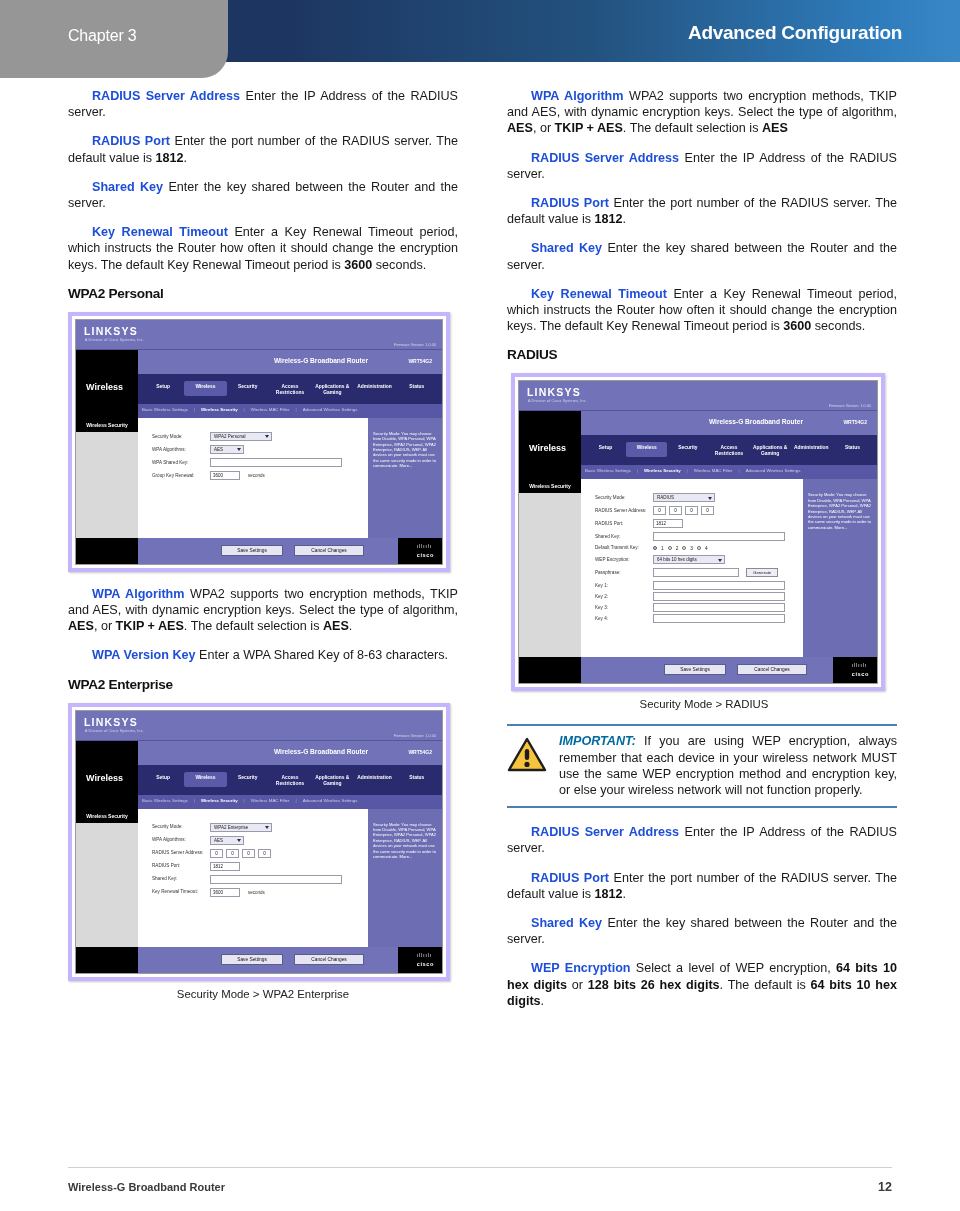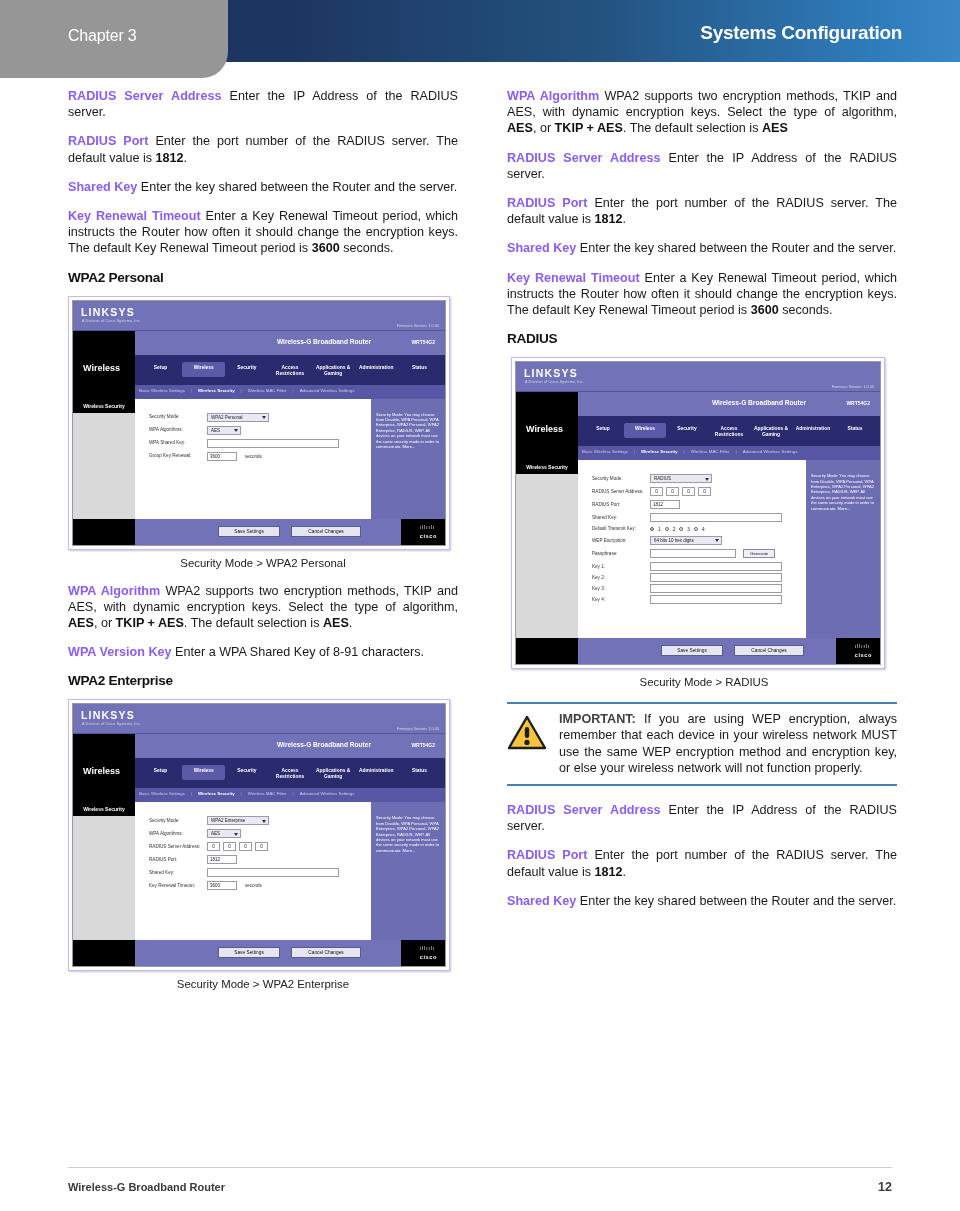--- a/index.html
+++ b/index.html
@@ -46,36 +46,36 @@
   .col-right { left:507px; }
 
   p.para {
     margin:0 0 13px 0;
     font-size:12.6px;
     line-height:16.2px;
     text-align: justify;
     color:#1a1a1a;
   }
   p.para:last-child { margin-bottom:0; }
-  .term { color:#8b5cf6; font-weight:bold; }
+  .term { color:#1d4ed8; font-weight:bold;margin-left:24px; }
   .b { font-weight:bold; color:#111; }
 
   h3.sub {
     margin:4px 0 11px 0;
     font-size:13.6px;
     font-weight:bold;
     letter-spacing:-0.3px;
     color:#111;
   }
 
   
   .shot-wrap { margin: 2px 0 4px 0; }
   .shot {
     width:382px;
-    border:1px solid #c4b5fd;
+    border:4px solid #c4b5fd;
     background:#fff;
     box-shadow: 1px 1px 2px rgba(0,0,0,0.22);
     position:relative;
     overflow:hidden;
     font-family:"Liberation Sans", sans-serif;
   }
   .shot-inner { margin:3px; border:1px solid #9a9a9a; background:#6b6bb5; }
 
   .rt-top {
     height:30px; background:#7272b8;
@@ -194,21 +194,21 @@
   }
 
   
   .callout {
     margin:14px 0 16px 0; padding:7px 0 8px 0;
     border-top:2px solid #4b7fb5; border-bottom:2px solid #4b7fb5;
     display:flex; gap:10px; align-items:flex-start;
   }
   .warn-icon { flex:0 0 42px; padding-top:4px; }
   .callout-text { font-size:12.6px; line-height:16.2px; text-align:justify; }
-  .callout-text .lead { color:#404040; font-weight:bold; }
+  .callout-text .lead { color:#0369a1; font-weight:bold;font-style:italic; }
 
   
   .footer {
     position:absolute; left:0; bottom:0; width:960px; height:44px;
   }
   .footer-rule {
     position:absolute; left:68px; right:68px; top:0; height:1px; background:#cfcfcf;
   }
   .footer-left {
     position:absolute; left:68px; top:14px; font-size:11px; font-weight:bold; color:#3a3a3a;
@@ -218,21 +218,21 @@
   }
 </style>
 </head>
 <body>
 
 <div class="header">
   <div class="header-bar"></div>
   <div class="chapter-tab">
     <div class="chapter-tab-label">Chapter 3</div>
   </div>
-  <div class="header-title">Systems Configuration</div>
+  <div class="header-title">Advanced Configuration</div>
 </div>
 
 <div class="page">
 
   <div class="col col-left">
 
     <p class="para">
       <span class="term">RADIUS Server Address</span><span> Enter the IP Address of the RADIUS server.</span>
     </p>
 
@@ -324,31 +324,30 @@
           <div class="rt-foot">
             <div class="rt-foot-band"></div>
             <div class="rt-foot-cisco"></div>
             <div class="btn-save">Save Settings</div>
             <div class="btn-cancel">Cancel Changes</div>
             <div class="cisco-bridge">ıllıılı</div>
             <div class="cisco-word">cisco</div>
           </div>
         </div>
       </div>
-      <div class="caption">Security Mode &gt; WPA2 Personal</div>
     </div>
 
     <div style="height:10px"></div>
 
     <p class="para">
       <span class="term">WPA Algorithm</span><span> WPA2 supports two encryption methods, TKIP and AES, with dynamic encryption keys. Select the type of algorithm, </span><span class="b">AES</span><span>, or </span><span class="b">TKIP + AES</span><span>. The default selection is  </span><span class="b">AES</span><span>.</span>
     </p>
 
     <p class="para">
-      <span class="term">WPA Version Key</span><span> Enter a WPA Shared Key of 8-91 characters.</span>
+      <span class="term">WPA Version Key</span><span> Enter a WPA Shared Key of 8-63 characters.</span>
     </p>
 
 
     <h3 class="sub">WPA2 Enterprise</h3>
 
 
     <div class="shot-wrap">
       <div class="shot">
         <div class="shot-inner">
           <div class="rt-top">
@@ -629,20 +628,23 @@
 
     <p class="para">
       <span class="term">RADIUS Port</span><span>  Enter the port number of the RADIUS server. The default value is </span><span class="b">1812</span><span>.</span>
     </p>
 
     <p class="para">
       <span class="term">Shared Key</span><span> Enter the key shared between the Router and the server.</span>
     </p>
 
 
+    <p class="para">
+      <span class="term">WEP Encryption</span><span> Select a level of WEP encryption, </span><span class="b">64 bits 10 hex digits</span><span> or </span><span class="b">128 bits 26 hex digits</span><span>. The default is </span><span class="b">64 bits 10 hex digits</span><span>.</span>
+    </p>
 
   </div>
 </div>
 
 <div class="footer">
   <div class="footer-rule"></div>
   <div class="footer-left">Wireless-G Broadband Router</div>
   <div class="footer-right">12</div>
 </div>
 

